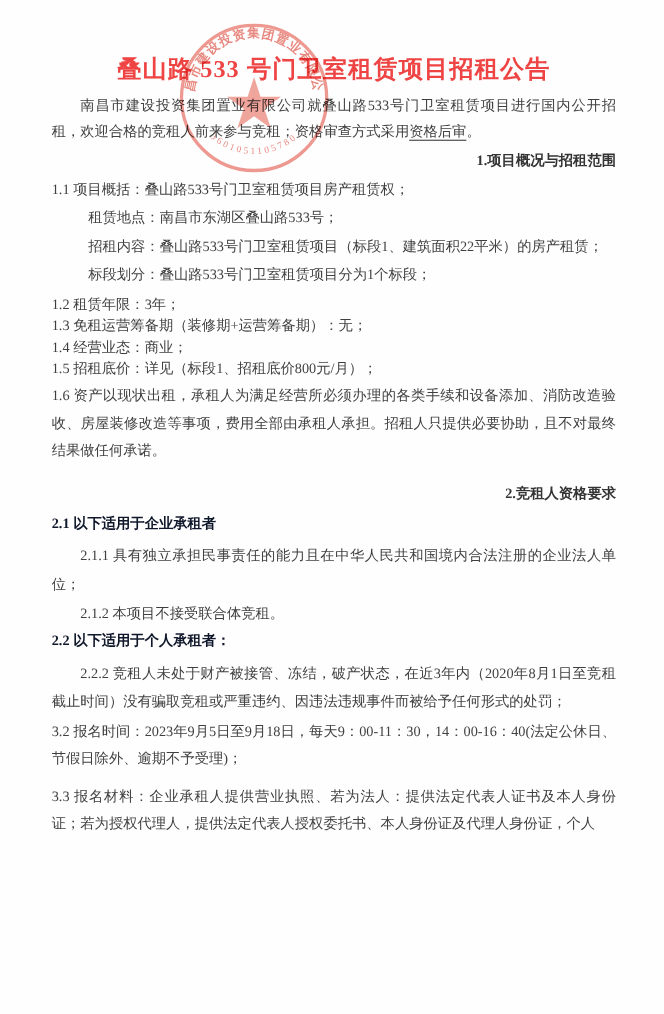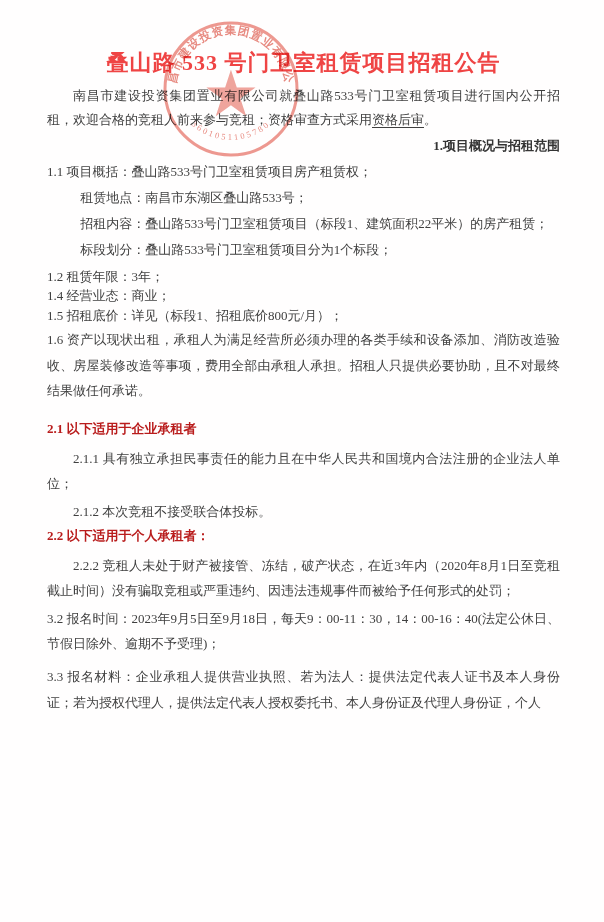--- a/index.html
+++ b/index.html
@@ -36,21 +36,21 @@
     font-weight:bold;
     color:#343434;
     line-height:1.6;
     margin:4px 0 6px 0;
     text-align:right;
   }
   .b-item1{line-height:1.46;margin:0 0 7px 0;}
   .b-hang{line-height:1.46;margin:0 0 7px 2.55em;}
   .b-item{line-height:1.5;margin:0 0 0 0;}
   .b-para{line-height:1.95;margin:2px 0 16px 0;text-align:justify;}
-  .b-subheading{font-weight:bold;color:#b91c1c;line-height:1.6;margin:2px 0 6px 0;}
+  .b-subheading{font-weight:bold;color:#0f172a;line-height:1.6;margin:2px 0 6px 0;}
   .b-sub{text-indent:2em;line-height:1.95;margin:0 0 2px 0;text-align:justify;}
   .b-para3{line-height:1.95;margin:0 0 8px 0;text-align:justify;}
   .seal{
     position:absolute;
     left:146px;top:4px;
     width:170px;height:170px;
     opacity:0.8;
     mix-blend-mode:multiply;
     pointer-events:none;
   }
@@ -79,25 +79,27 @@
 
   <p class="b-intro"><span>南昌市建设投资集团置业有限公司就叠山路533号门卫室租赁项目进行国内公开招租，欢迎合格的竞租人前来参与竞租；资格审查方式采用</span><span class="u">资格后审</span><span>。</span></p>
 
   <div id="blocks">
       <p class="b-heading">1.项目概况与招租范围</p>
       <p class="b-item1">1.1 项目概括：叠山路533号门卫室租赁项目房产租赁权；</p>
       <p class="b-hang">租赁地点：南昌市东湖区叠山路533号；</p>
       <p class="b-hang">招租内容：叠山路533号门卫室租赁项目（标段1、建筑面积22平米）的房产租赁；</p>
       <p class="b-hang">标段划分：叠山路533号门卫室租赁项目分为1个标段；</p>
       <p class="b-item">1.2 租赁年限：3年；</p>
+      <p class="b-item">1.3 免租运营筹备期（装修期+运营筹备期）：无；</p>
       <p class="b-item">1.4 经营业态：商业；</p>
       <p class="b-item">1.5 招租底价：详见（标段1、招租底价800元/月）；</p>
       <p class="b-para">1.6 资产以现状出租，承租人为满足经营所必须办理的各类手续和设备添加、消防改造验收、房屋装修改造等事项，费用全部由承租人承担。招租人只提供必要协助，且不对最终结果做任何承诺。</p>
+      <p class="b-heading">2.竞租人资格要求</p>
       <p class="b-subheading">2.1 以下适用于企业承租者</p>
       <p class="b-sub">2.1.1 具有独立承担民事责任的能力且在中华人民共和国境内合法注册的企业法人单位；</p>
-      <p class="b-sub">2.1.2 本次竞租不接受联合体投标。</p>
+      <p class="b-sub">2.1.2 本项目不接受联合体竞租。</p>
       <p class="b-subheading">2.2 以下适用于个人承租者：</p>
       <p class="b-sub">2.2.2 竞租人未处于财产被接管、冻结，破产状态，在近3年内（2020年8月1日至竞租截止时间）没有骗取竞租或严重违约、因违法违规事件而被给予任何形式的处罚；</p>
       <p class="b-para3">3.2 报名时间：2023年9月5日至9月18日，每天9：00-11：30，14：00-16：40(法定公休日、节假日除外、逾期不予受理)；</p>
       <p class="b-para3">3.3 报名材料：企业承租人提供营业执照、若为法人：提供法定代表人证书及本人身份证；若为授权代理人，提供法定代表人授权委托书、本人身份证及代理人身份证，个人</p>
     </div>
 
 </div>
 
 </body></html>

